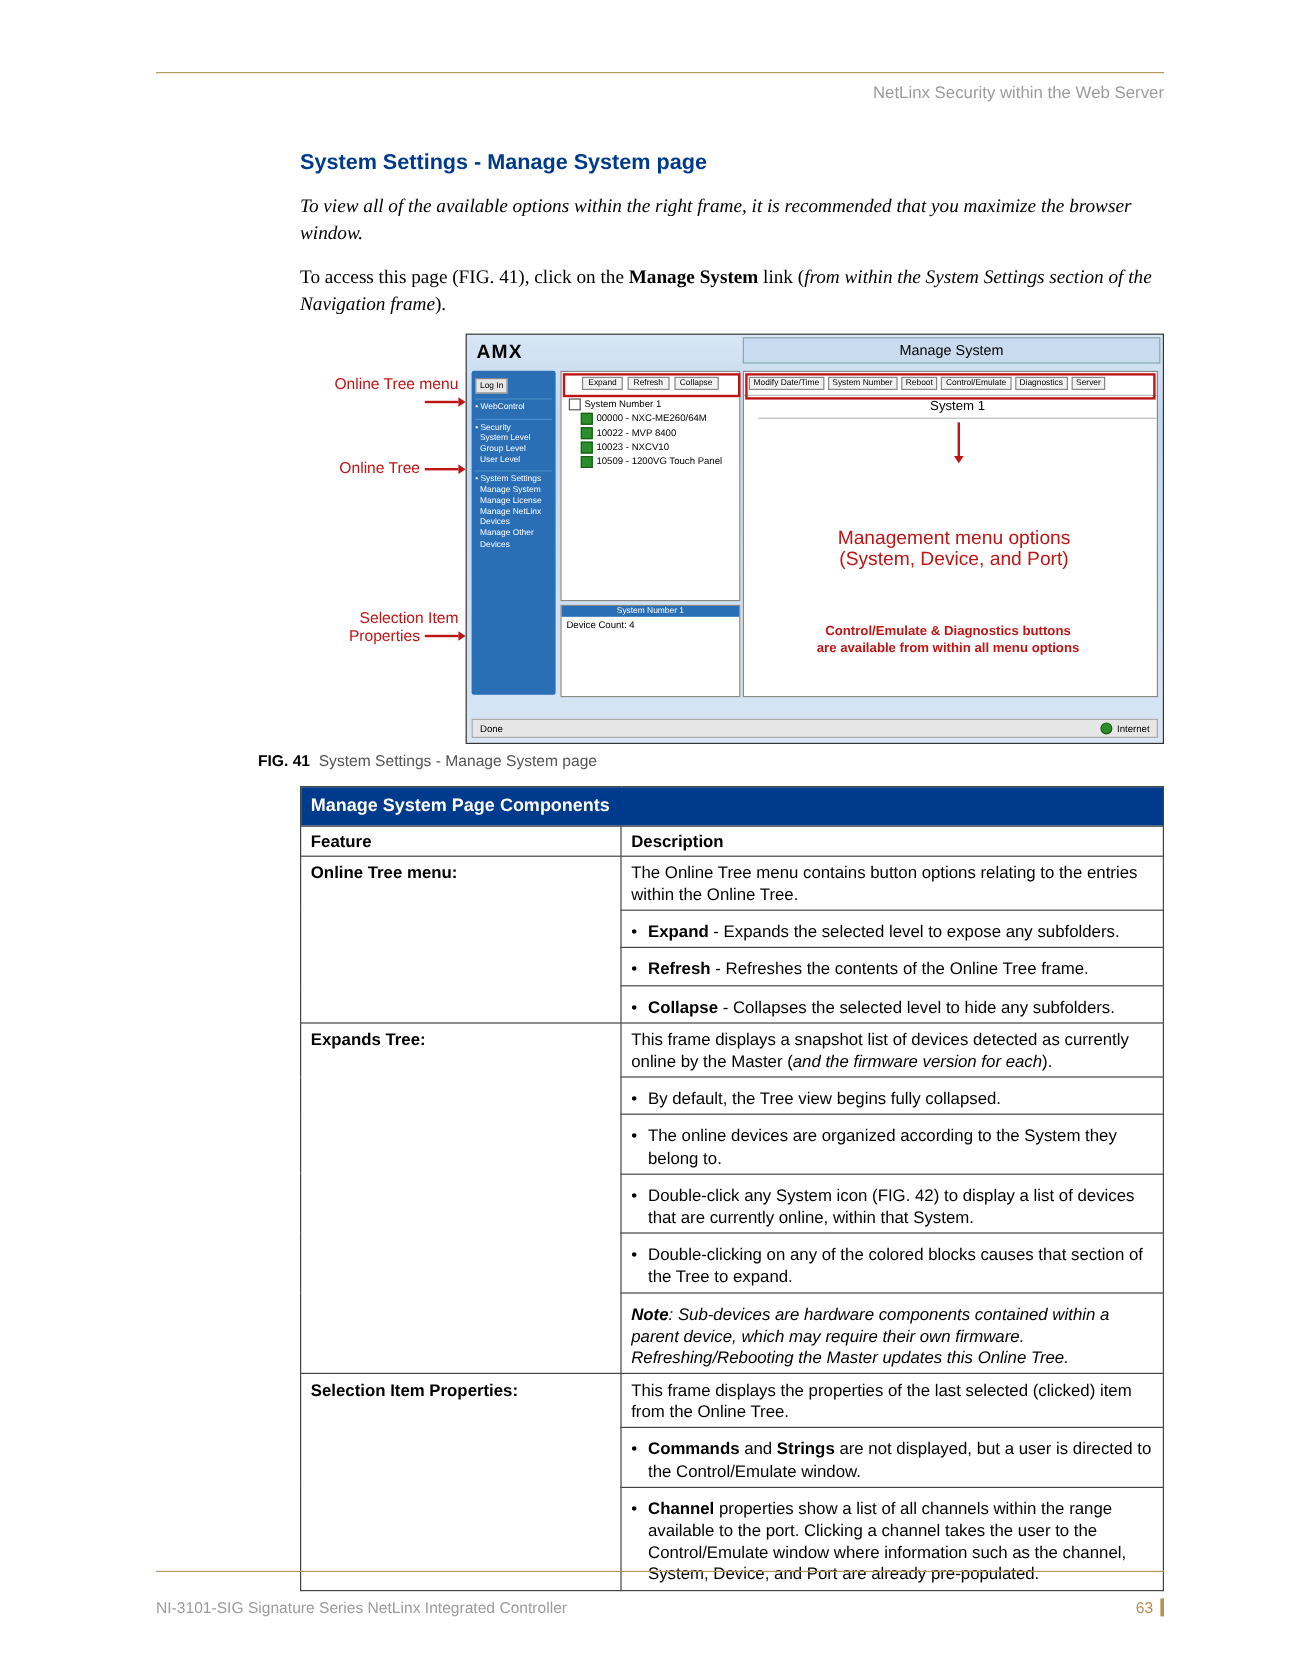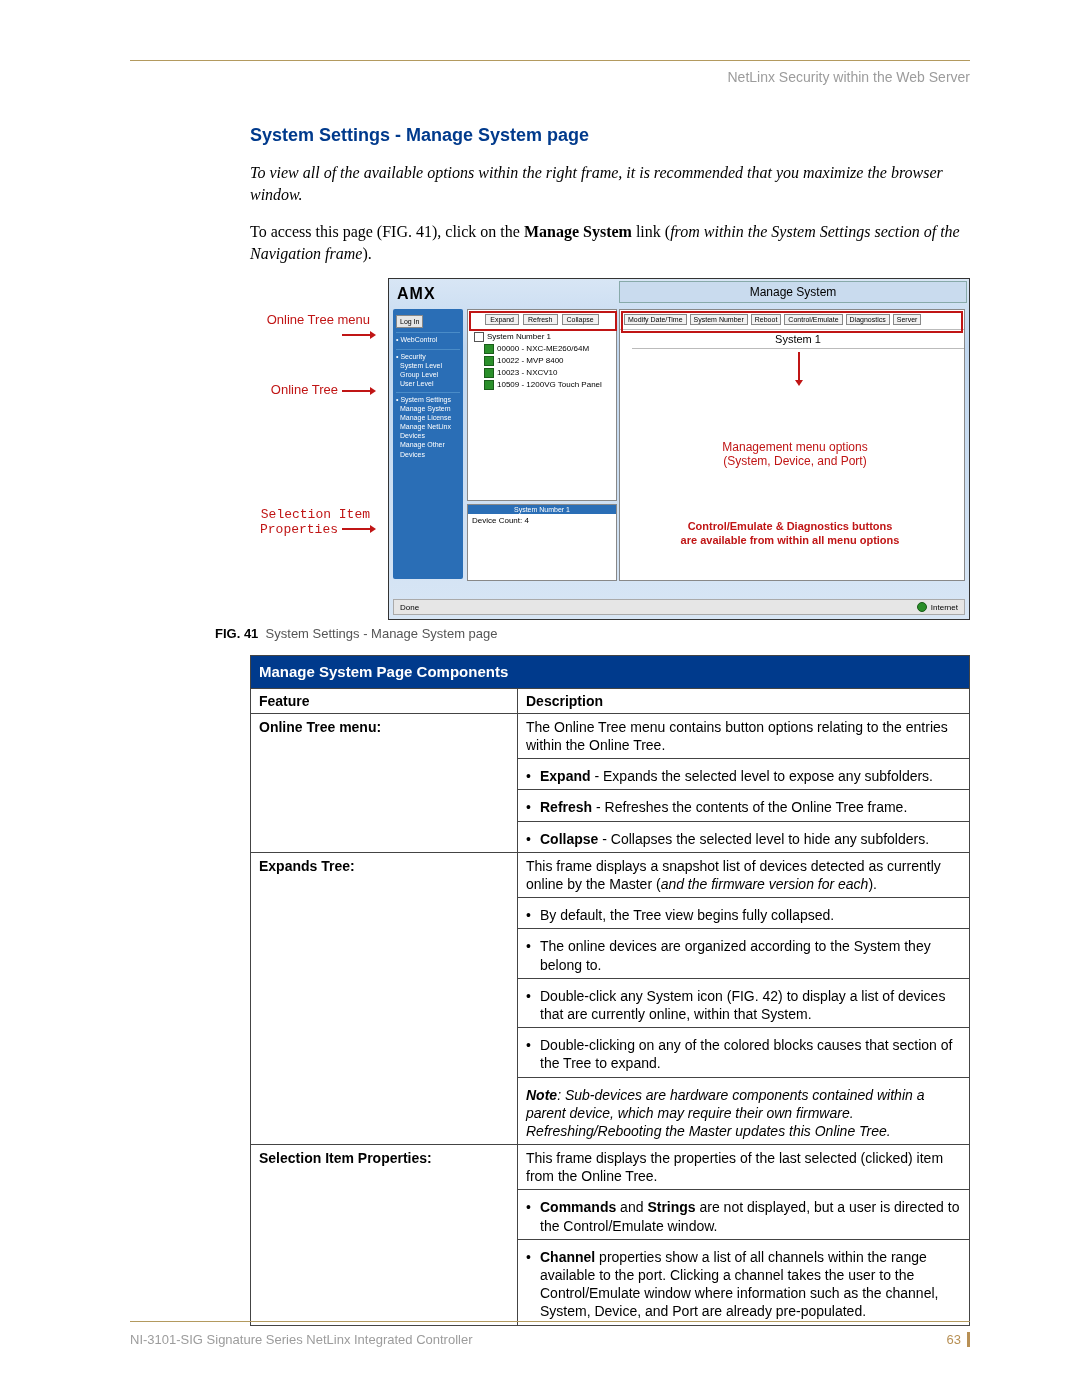--- a/index.html
+++ b/index.html
@@ -56,21 +56,21 @@
   }
   .annots {
     width: 130px;
     position: relative;
     font-family: Arial, Helvetica, sans-serif;
     color: #c01515;
     font-size: 13px;
     text-align: right;
     padding-right: 8px;
   }
-  .annot { position: absolute; right: 18px; line-height: 1.1; }
+  .annot { position: absolute; right: 6px; line-height: 1.1; }
   .annot-arrow {
     display: inline-block;
     width: 28px;
     height: 2px;
     background: #c01515;
     vertical-align: middle;
     position: relative;
     margin-left: 4px;
   }
   .annot-arrow::after {
@@ -232,21 +232,21 @@
     left:-3px; bottom:-6px;
     border-top:6px solid #c01515;
     border-left:4px solid transparent;
     border-right:4px solid transparent;
   }
   .diagram .red-callout {
     position: absolute;
     top: 130px; left: 60px;
     width: 230px;
     color: #c01515;
-    font-size: 12px;
+    font-size: 16px;
     text-align: center;
   }
   .diagram .red-callout2 {
     position: absolute;
     top: 210px; left: 20px;
     width: 300px;
     color: #c01515;
     font-size: 11px;
     font-weight: bold;
     text-align: center;
@@ -336,21 +336,21 @@
   .comp-table td .note {
     font-style: italic;
     margin-top: 4px;
   }
   .footer {
     position: absolute;
     bottom: 50px;
     left: 130px;
     right: 110px;
     border-top: 1px solid #b39a5f;
-    padding-top: 10px;
+    padding-top: 22px;
     display: flex;
     justify-content: space-between;
     font-family: Arial, Helvetica, sans-serif;
     font-size: 13px;
     color: #9c9c9c;
   }
   .footer .pnum {
     color: #b89055;
     border-right: 3px solid #b89055;
     padding-right: 6px;
@@ -373,21 +373,21 @@
 
   <div class="figure-wrap">
     <div class="figure-row">
       <div class="annots">
         <div class="annot" style="top:35px;">
           <span>Online Tree menu</span><span class="annot-arrow"></span>
         </div>
         <div class="annot" style="top:105px;">
           <span>Online Tree</span><span class="annot-arrow"></span>
         </div>
-        <div class="annot" style="top:230px;font-family:Liberation Mono, monospace;">
+        <div class="annot" style="top:230px;">
           <span>Selection Item Properties</span><span class="annot-arrow"></span>
         </div>
       </div>
 
       <div class="diagram">
         <div class="titlebar">
           <span>AMX</span>
         </div>
         <div class="right-header">Manage System</div>
 

